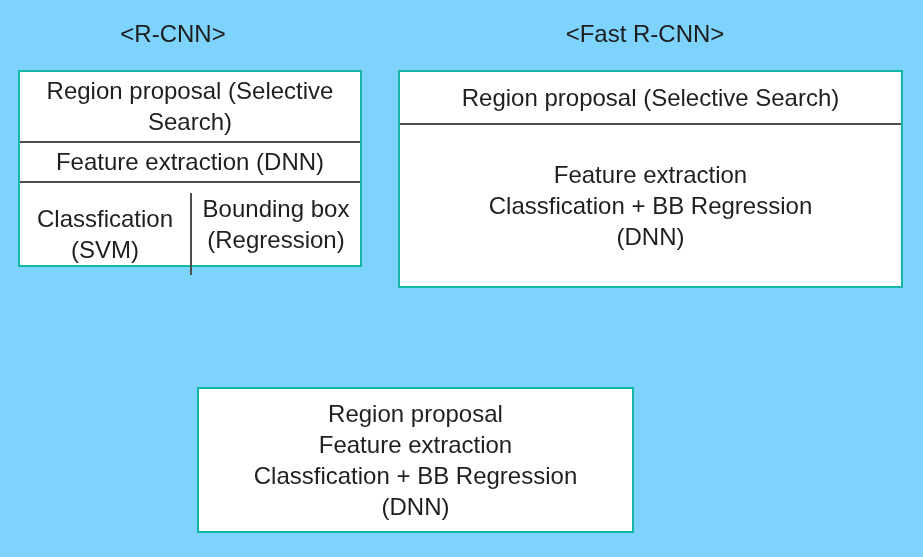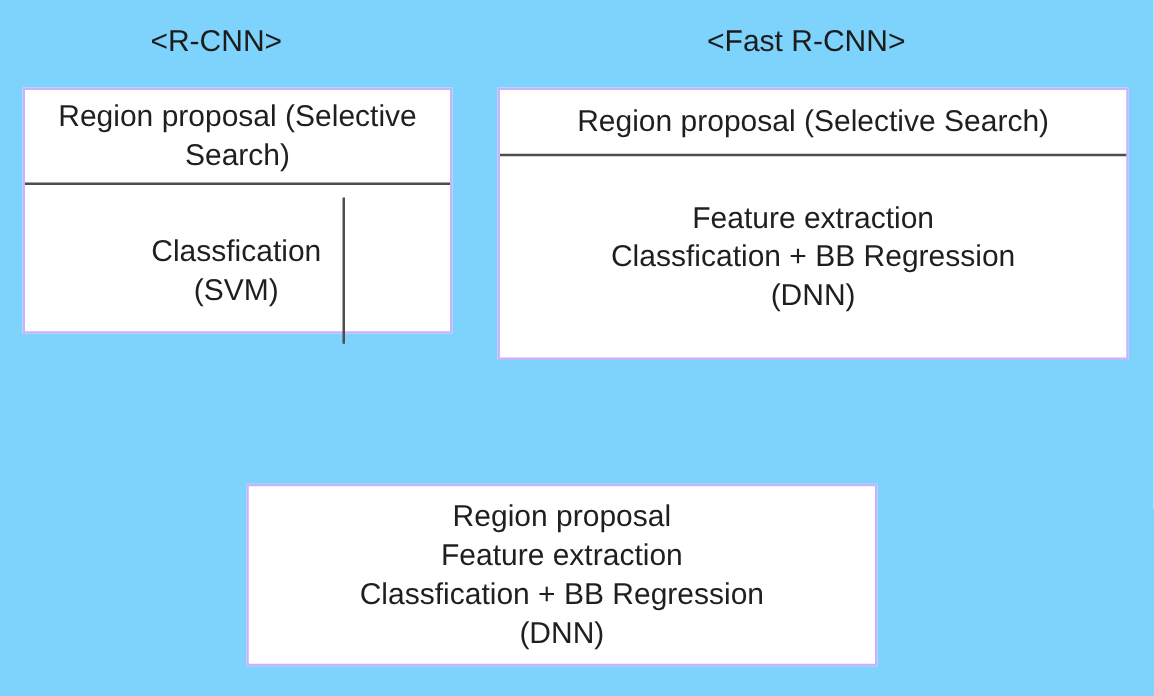--- a/index.html
+++ b/index.html
@@ -23,28 +23,28 @@
     text-align: center;
     white-space: nowrap;
     color: #1c1c1c;
   }
   #rcnn-title   { left: 63px;  top: 18px; }
   #fast-title   { left: 535px; top: 18px; }
   #faster-title { left: 285px; top: 340px; }
 
   .box {
     position: absolute;
-    border: 2px solid #c4b5fd;
+    border: 2px solid #14b8a6;
     background: #ffffff;
     display: flex;
     flex-direction: column;
   }
   #rcnn-box   { left: 18px;  top: 70px;  width: 344px; height: 197px; }
   #fast-box   { left: 398px; top: 70px;  width: 505px; height: 218px; }
-  #faster-box { left: 197px; top: 387px; width: 505px; height: 146px; }
+  #faster-box { left: 197px; top: 387px; width: 437px; height: 146px; }
 
   .row {
     display: flex;
     align-items: center;
     justify-content: center;
     text-align: center;
     padding: 0 4px;
   }
   .row.divided { border-bottom: 2px solid #4d4d4d; }
 
@@ -76,22 +76,24 @@
 </style>
 </head>
 <body>
 
 <div class="canvas">
 
   <div class="diagram-title" id="rcnn-title">&lt;R-CNN&gt;</div>
 
   <div class="box" id="rcnn-box">
     <div class="row divided" id="rcnn-row1">Region proposal (Selective Search)</div>
+    <div class="row divided" id="rcnn-row2">Feature extraction (DNN)</div>
     <div class="row" id="rcnn-row3">
       <div class="cell" id="rcnn-cell-left">Classfication (SVM)</div>
+      <div class="cell" id="rcnn-cell-right">Bounding box (Regression)</div>
     </div>
   </div>
 
   <div class="diagram-title" id="fast-title">&lt;Fast R-CNN&gt;</div>
 
   <div class="box" id="fast-box">
     <div class="row divided" id="fast-row1">Region proposal (Selective Search)</div>
     <div class="row multiline" id="fast-row2">Feature extraction
 Classfication + BB Regression
 (DNN)</div>

